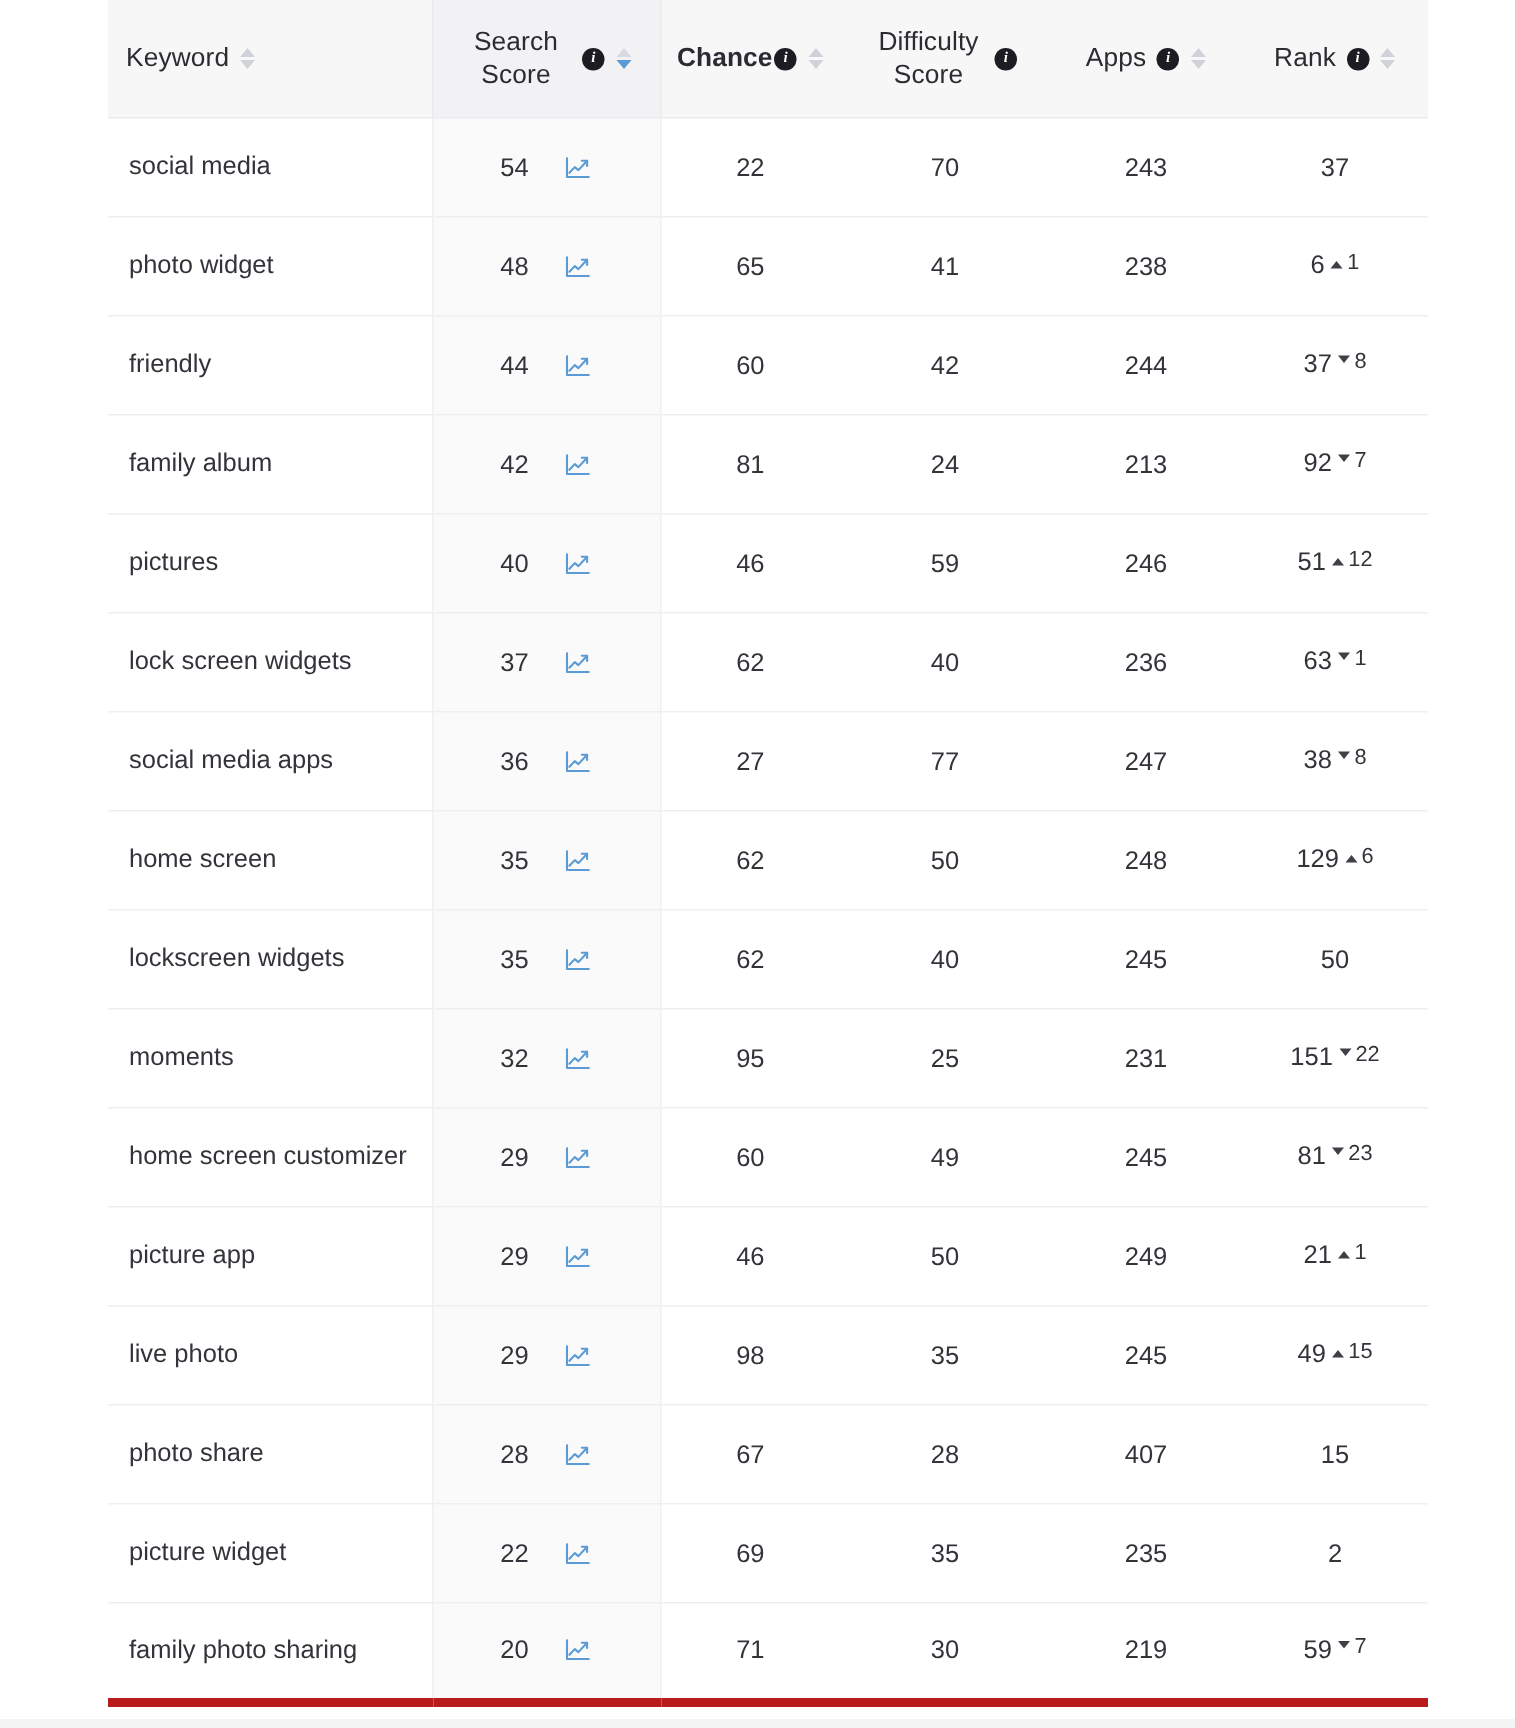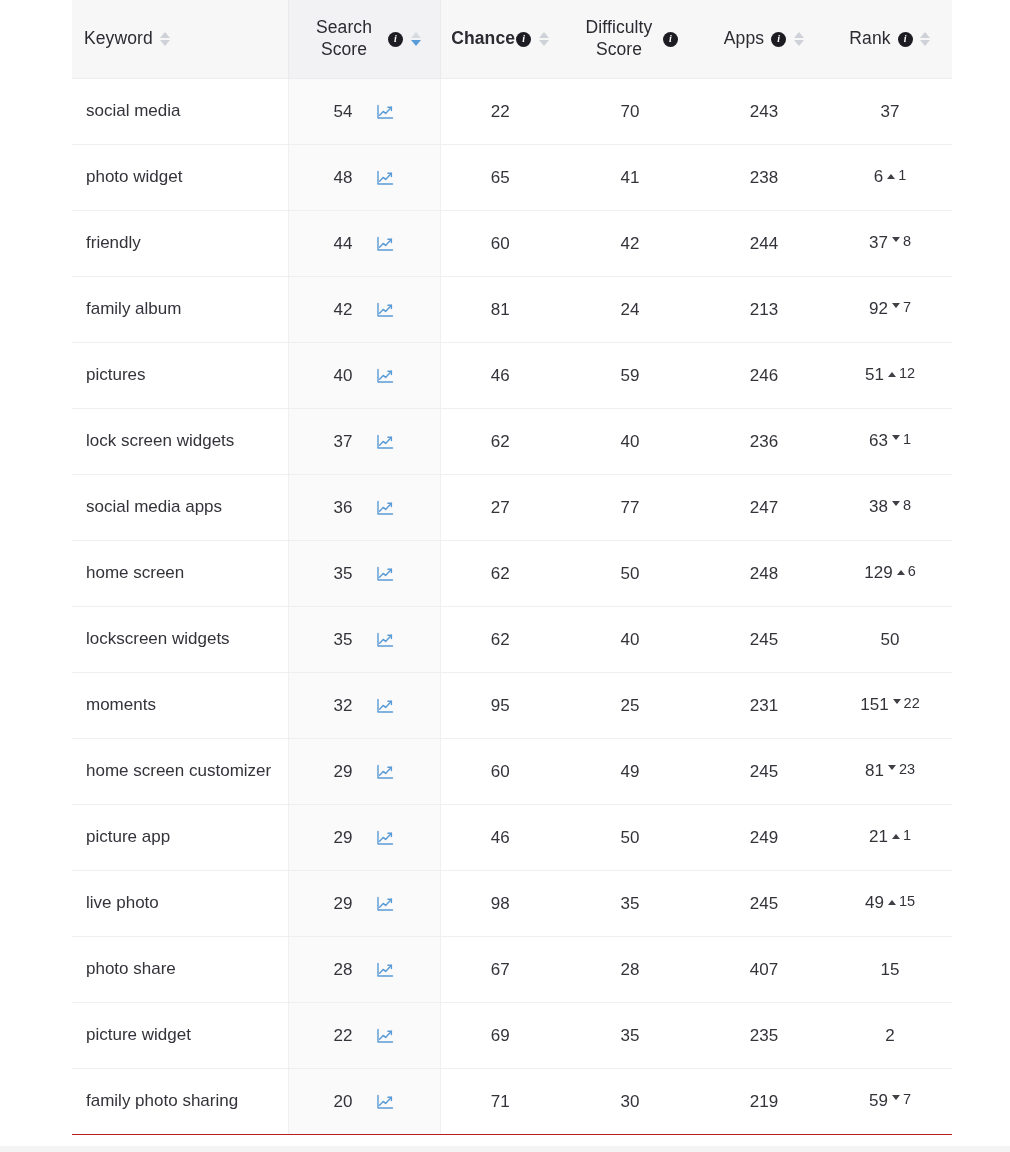--- a/index.html
+++ b/index.html
@@ -135,21 +135,21 @@
   tbody td {
     padding: 0 12px;
     height: 66px;
     border-bottom: 1px solid #efeff1;
     font-size: 17px;
     color: #33333a;
     vertical-align: middle;
     background: #ffffff;
     box-sizing: border-box;
   }
-  tbody tr:last-child td { border-bottom: 1px solid #b91c1c; }
+  tbody tr:last-child td { border-bottom: 6px solid #b91c1c; }
 
   td.sorted-col {
     background: #fafafb;
     border-left: 1px solid #f0f0f2;
     border-right: 1px solid #f0f0f2;
   }
 
   td.kw-cell {
     text-align: left;
     color: #33333a;

